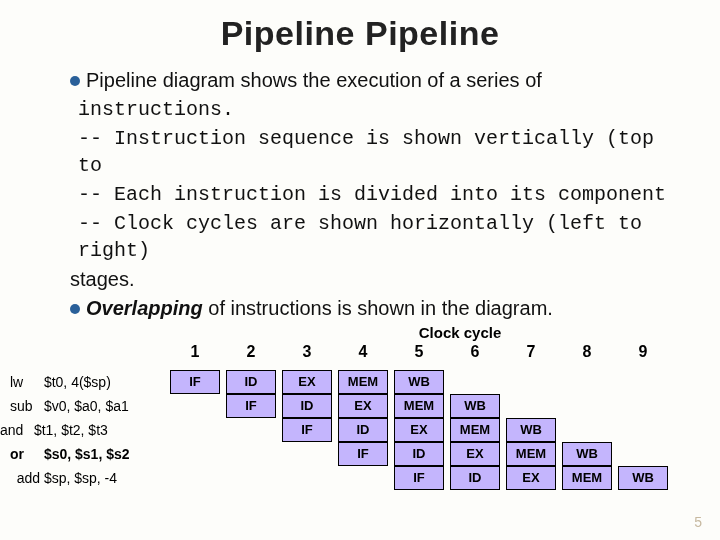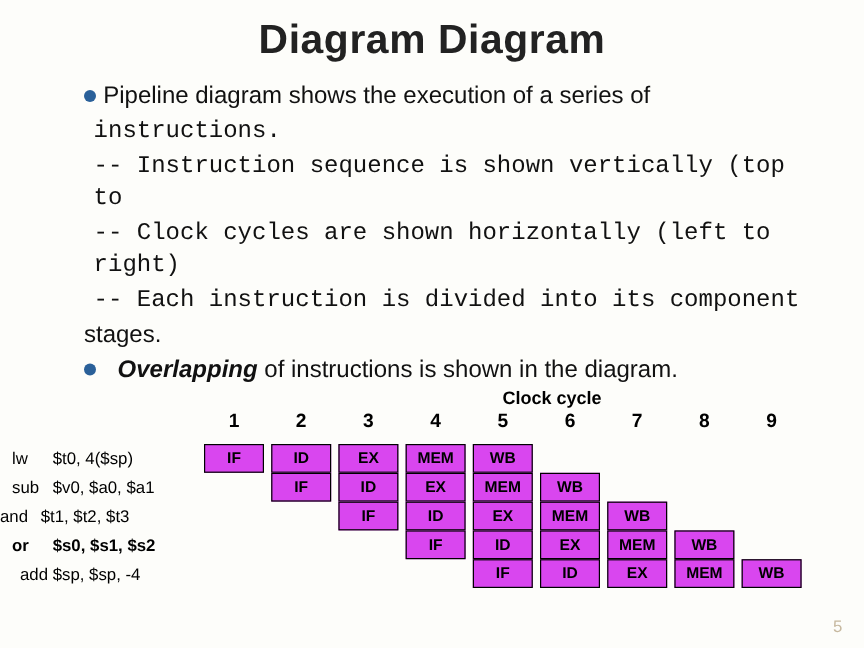--- a/index.html
+++ b/index.html
@@ -28,21 +28,21 @@
   .bullet {
     display: inline-block;
     width: 10px; height: 10px;
     background: #2a6099;
     border-radius: 50%;
     margin-right: 6px;
     vertical-align: 1px;
   }
   .para { margin-bottom: 2px; }
   .indent { margin-left: 8px; font-family: Liberation Mono, monospace; }
-  .bolditalic { font-weight: bold; font-style: italic; margin-left: 12px; }
+  .bolditalic { font-weight: bold; font-style: italic; }
   .clockwrap {
     position: absolute;
     top: 324px;
     left: 390px;
     text-align: center;
     font-size: 15px;
     font-weight: bold;
     width: 140px;
   }
   .numrow {
@@ -69,47 +69,47 @@
     font-size: 14px;
     font-family: Arial, sans-serif;
     white-space: nowrap;
   }
   .mnemonic { width: 30px; display: inline-block; }
   .stage {
     position: absolute;
     width: 50px;
     height: 24px;
     border: 1.5px solid #000;
-    background: #d946ef;
+    background: #c4b5fd;
     font-size: 13px;
     text-align: center;
     line-height: 22px;
     font-weight: bold;
   }
   .pagenum {
     position: absolute;
     right: 18px;
     bottom: 10px;
     font-size: 14px;
     color: #c7b9a0;
   }
 </style>
 </head>
 <body>
 
-<div class="title">Diagram Diagram</div>
+<div class="title">Pipeline Pipeline</div>
 
 <div class="content">
   <div class="para">
     <span class="bullet"></span><span>Pipeline diagram shows the execution of a series of</span>
   </div>
   <div class="para indent">instructions.</div>
   <div class="para indent">-- Instruction sequence is shown vertically (top to</div>
+  <div class="para indent">-- Each instruction is divided into its component</div>
   <div class="para indent">-- Clock cycles are shown horizontally (left to right)</div>
-  <div class="para indent">-- Each instruction is divided into its component</div>
   <div class="para">stages.</div>
   <div class="para">
     <span class="bullet"></span><span class="bolditalic">Overlapping</span><span> of instructions is shown in the diagram.</span>
   </div>
 </div>
 
 <div class="clockwrap">Clock cycle</div>
 
 <div class="numrow" id="numrow">
     <div class="numcell" style="left: 170px;">1</div>

